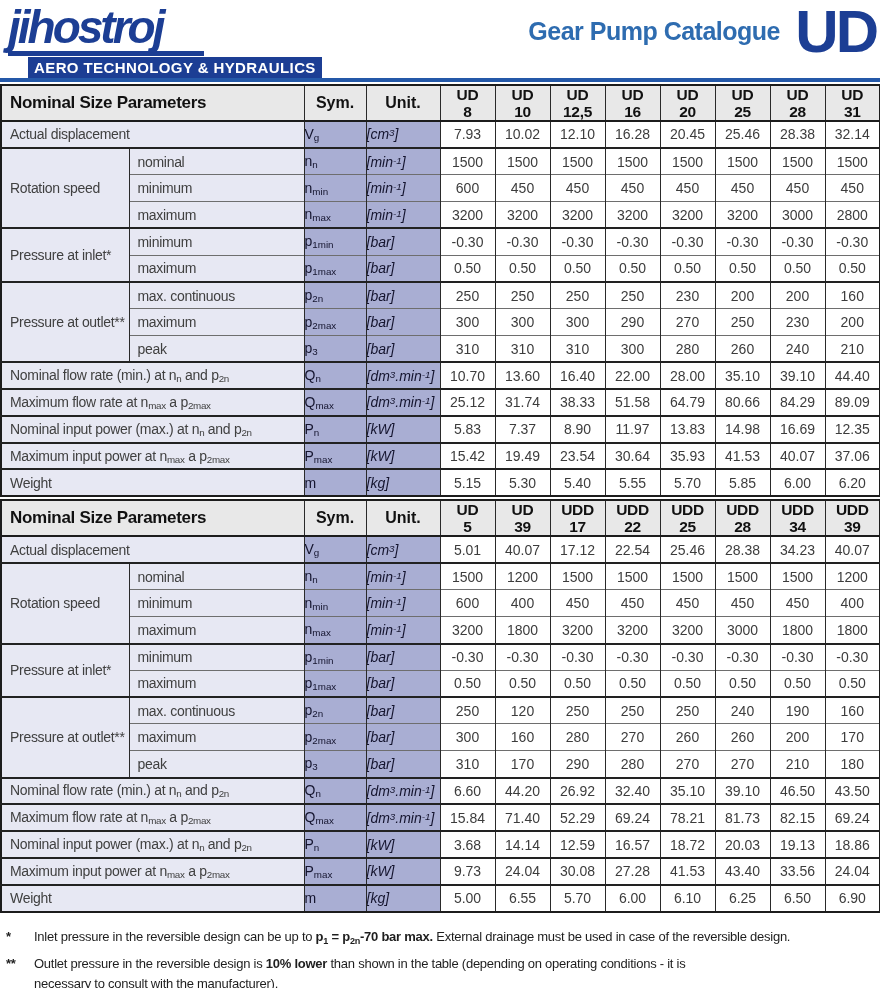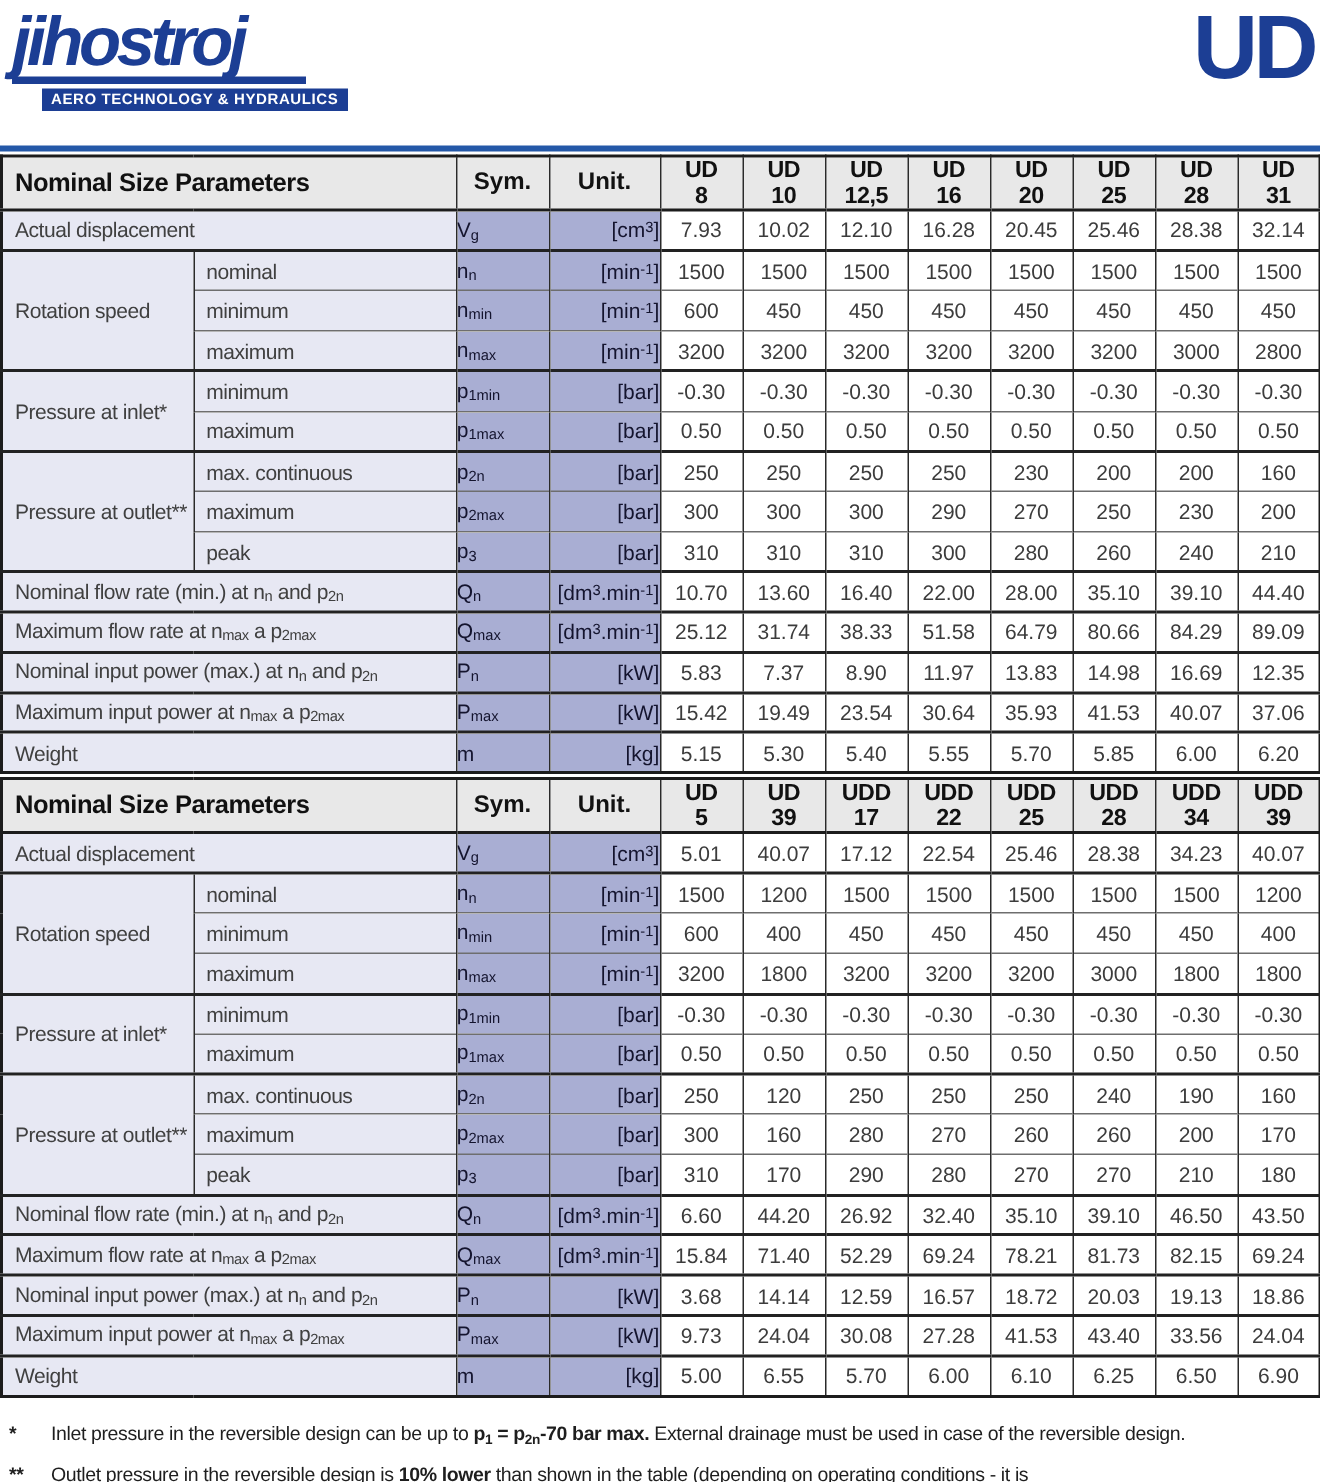--- a/index.html
+++ b/index.html
@@ -1,25 +1,25 @@
 <!DOCTYPE html>
 <html><head>
 <meta charset="utf-8">
 <style>
   * { margin:0; padding:0; box-sizing:border-box; }
   html,body { width:880px; height:988px; background:#ffffff; overflow:hidden;
     font-family:"Liberation Sans", sans-serif; }
   
-  .page-header { position:relative; width:880px; height:97px; }
+  .page-header { position:relative; width:880px; height:78px; }
   .logo { position:absolute; left:8px; top:4px; width:210px; }
   .logo-word { font-size:46px; font-weight:bold; font-style:italic; color:#1c3e94;
     letter-spacing:-3px; line-height:1.0; }
   .logo-underline { height:5px; background:#1c3e94; width:196px; margin-top:1px; }
   .logo-banner { display:inline-block; background:#1c3e94; color:#ffffff;
-    font-size:10px; font-weight:bold; letter-spacing:0.4px; padding:2px 6px 2px 6px;
+    font-size:15px; font-weight:bold; letter-spacing:0.4px; padding:2px 6px 2px 6px;
     margin:1px 0 0 20px; white-space:nowrap; }
   .catalogue-title { position:absolute; top:17px; right:100px; font-size:25px;
     font-weight:bold; color:#2e6cb0; letter-spacing:-0.5px; }
   .series-mark { position:absolute; top:2px; right:4px; font-size:60px; font-weight:800;
     color:#1c3e94; letter-spacing:-3px; line-height:1.0; }
   .blue-rule { width:880px; height:4px; background:#2458a8; }
   
   .tables-wrap { margin-top:2px; }
   table.params { width:880px; border-collapse:collapse; table-layout:fixed;
     border:2px solid #1c1c1c; margin-bottom:2px; }
@@ -30,41 +30,42 @@
     border-bottom:2px solid #1c1c1c; vertical-align:middle; }
   th.t-title { text-align:left; padding-left:8px; font-size:17px; letter-spacing:-0.3px; }
   th.t-sym, th.t-unit { font-size:16px; text-align:center;margin-left:36px; }
   th.t-col { font-size:15.5px; text-align:center; line-height:1.1; letter-spacing:-0.3px; }
   .params tbody td { height:26.8px; font-size:14px; vertical-align:middle;
     border-top:2px solid #222; }
   .params tbody tr.light td { border-top:1px solid #6e6e6e; }
   td.glabel, td.label, td.slabel { background:#e7e8f3; color:#404040;
     text-align:left; padding-left:8px; letter-spacing:-0.3px; font-size:14.3px; }
   td.sym { background:#a9aed3; color:#14142e; text-align:left; font-weight:500; }
-  td.unit { background:#a9aed3; color:#14142e; text-align:right; }
+  td.unit { background:#a9aed3; color:#14142e; text-align:left;font-style:italic; }
   td.val { background:#ffffff; color:#3c3c3c; text-align:center; font-weight:500; }
   sub { font-size:70%; vertical-align:-18%; }
   sup { font-size:70%; vertical-align:30%; }
   
   .footnotes { padding:12px 6px 0 6px; }
   .footnote { display:flex; align-items:flex-start; margin-bottom:6px;
     font-size:13px; color:#1e1e1e; letter-spacing:-0.25px; line-height:1.6; }
   .fn-marker { width:28px; flex:0 0 28px; font-weight:bold; }
   .fn-text { flex:1; }
   .fn-text.narrow { max-width:700px; }
 </style>
 </head>
 <body>
 
 <div class="page-header">
   <div class="logo">
     <div class="logo-word">jihostroj</div>
     <div class="logo-underline"></div>
     <div class="logo-banner">AERO TECHNOLOGY &amp; HYDRAULICS</div>
   </div>
+  <div class="catalogue-title">Gear Pump Catalogue</div>
   <div class="series-mark">UD</div>
 </div>
 <div class="blue-rule"></div>
 
 <div class="tables-wrap">
   <table class="params">
     <colgroup>
       <col class="c-glabel">
         <col class="c-slabel">
         <col class="c-sym">

